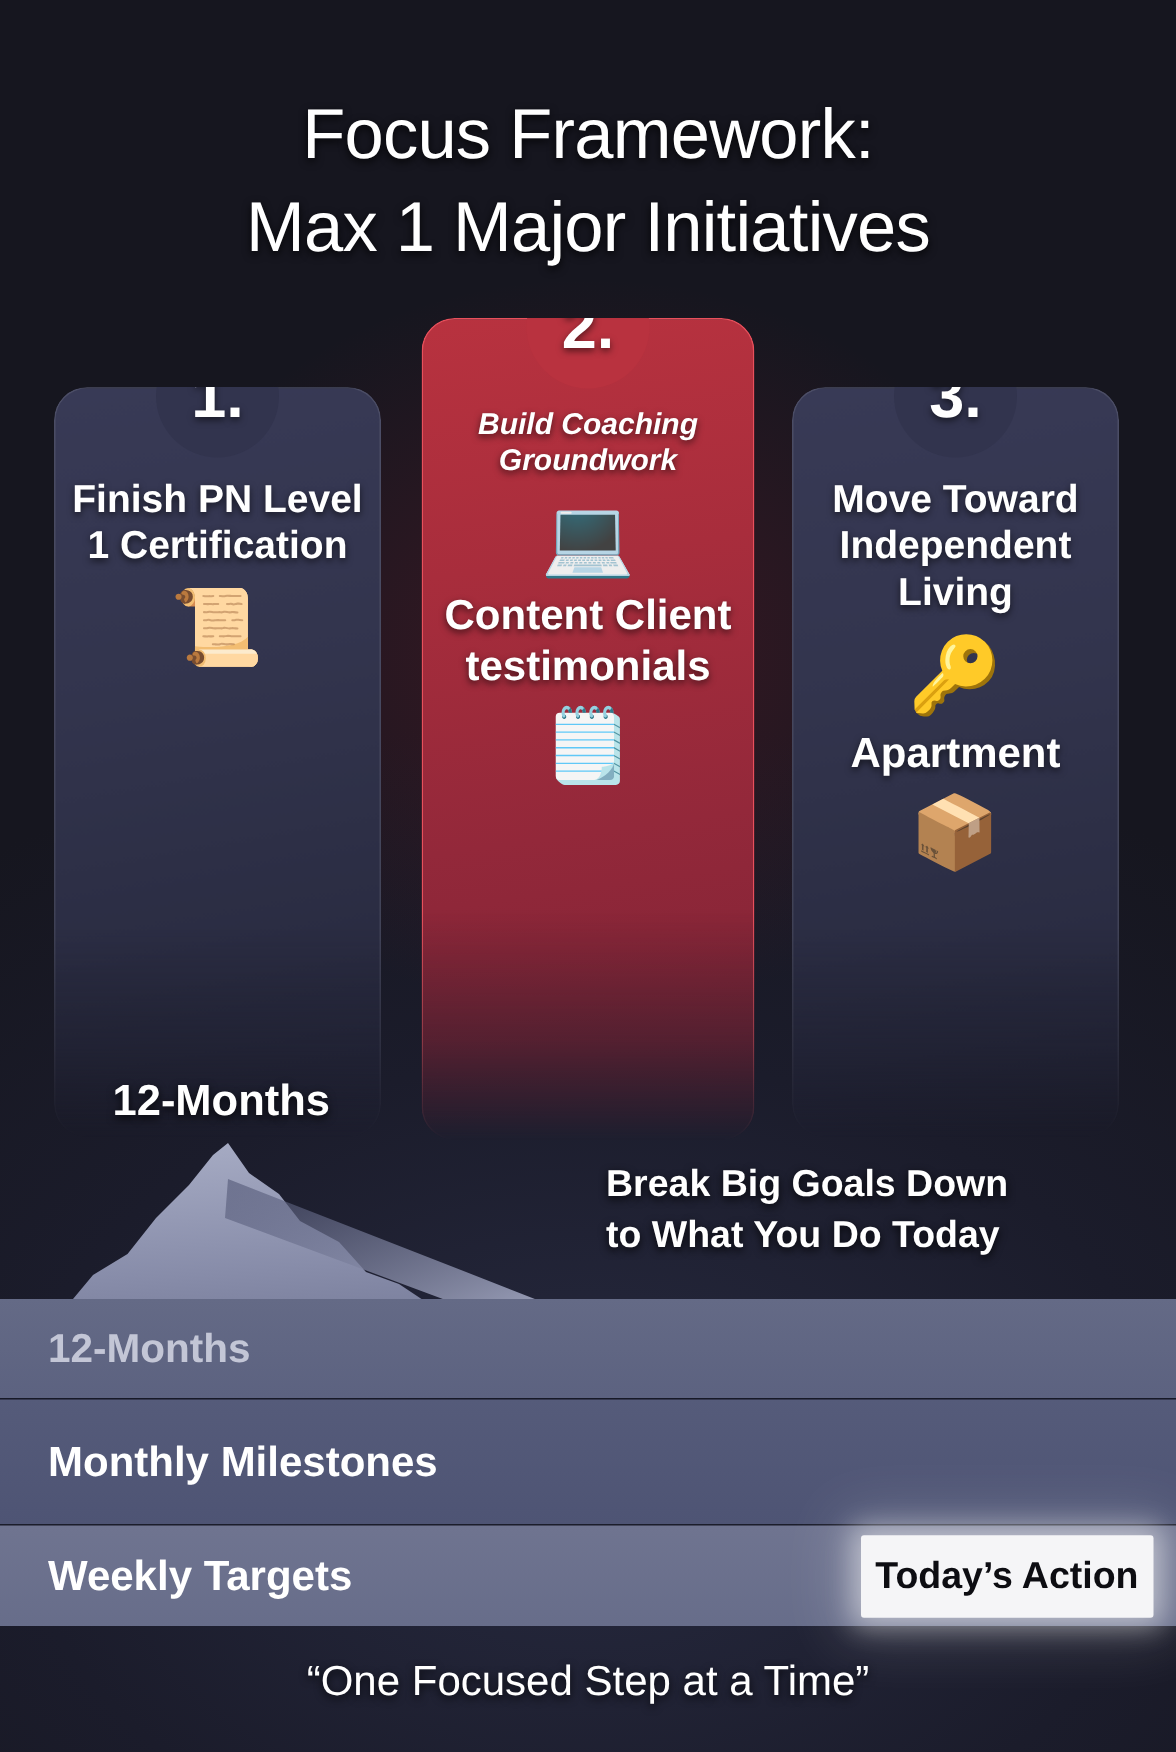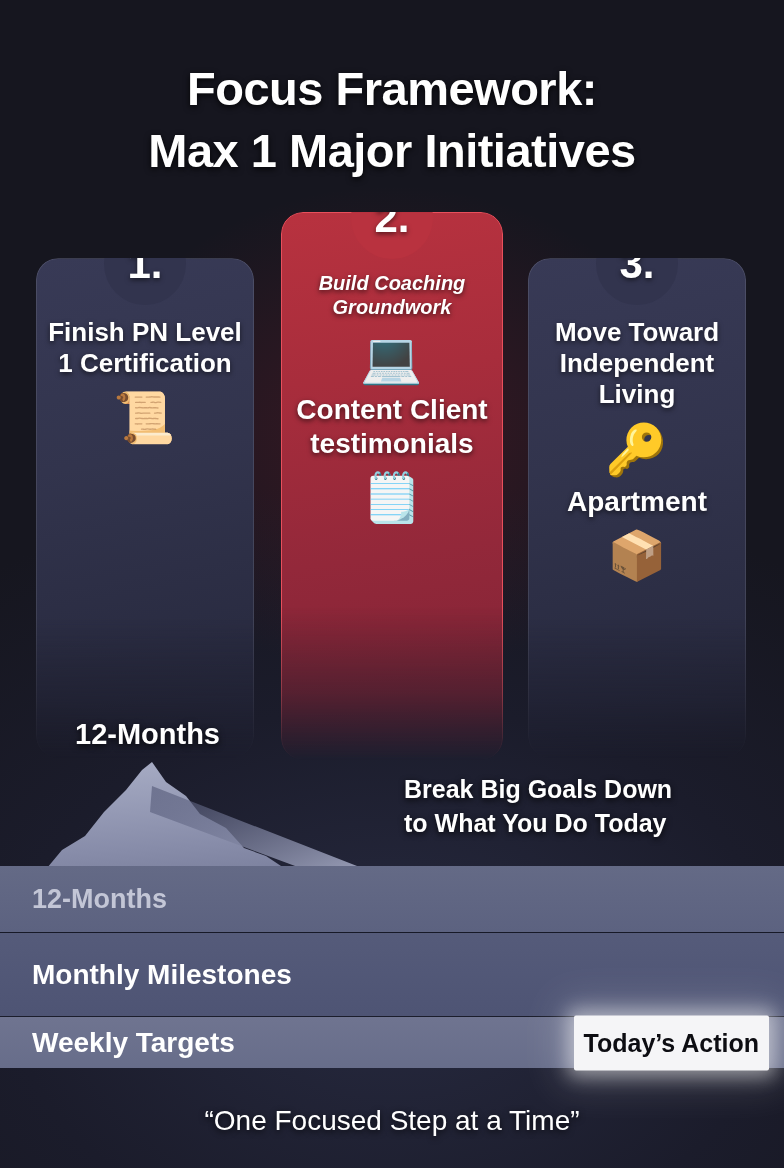--- a/index.html
+++ b/index.html
@@ -19,21 +19,21 @@
       radial-gradient(ellipse 700px 500px at 392px 980px, #272a40 0%, #1b1c2b 55%, #16161f 100%),
       linear-gradient(180deg, #15151f 0%, #16161f 55%, #1a1b28 100%);
   }
 
   
   .title {
     position:absolute; top:58px; left:0; width:784px;
     text-align:center;
     color:#ffffff;
     font-size:47px;
-    font-weight:bold;
+    font-weight:normal;
     line-height:1.32;
     letter-spacing:-0.5px;
     text-shadow:0 2px 6px rgba(0,0,0,0.85);
   }
   .title .l2 { display:block; }
 
   
   .cards { position:absolute; top:0; left:0; width:784px; height:790px; }
   .card {
     position:absolute;
@@ -123,21 +123,21 @@
     font-size:27px; font-weight:bold;
     border-top:none;
   }
   #bar-monthly {
     height:84px;
     background:linear-gradient(180deg,#555b7a 0%, #4e5474 100%);
     color:#ffffff;
     font-size:28px; font-weight:bold;
   }
   #bar-weekly {
-    height:52px;
+    height:68px;
     background:linear-gradient(180deg,#6f7490 0%, #676d8a 100%);
     color:#ffffff;
     font-size:28px; font-weight:bold;
   }
 
   .pill {
     position:absolute; right:15px; top:50%;
     transform:translateY(-50%);
     background:#f5f5f7;
     color:#0d0d12;

